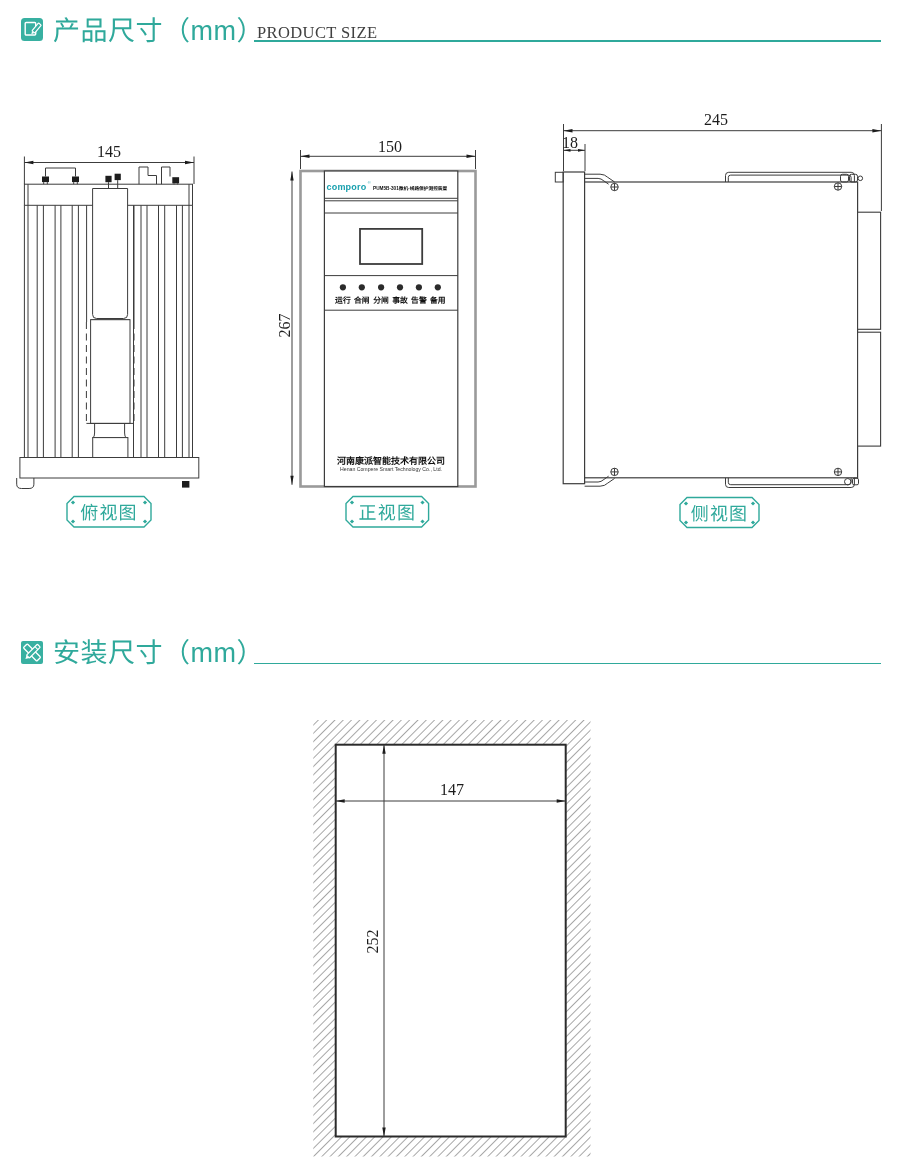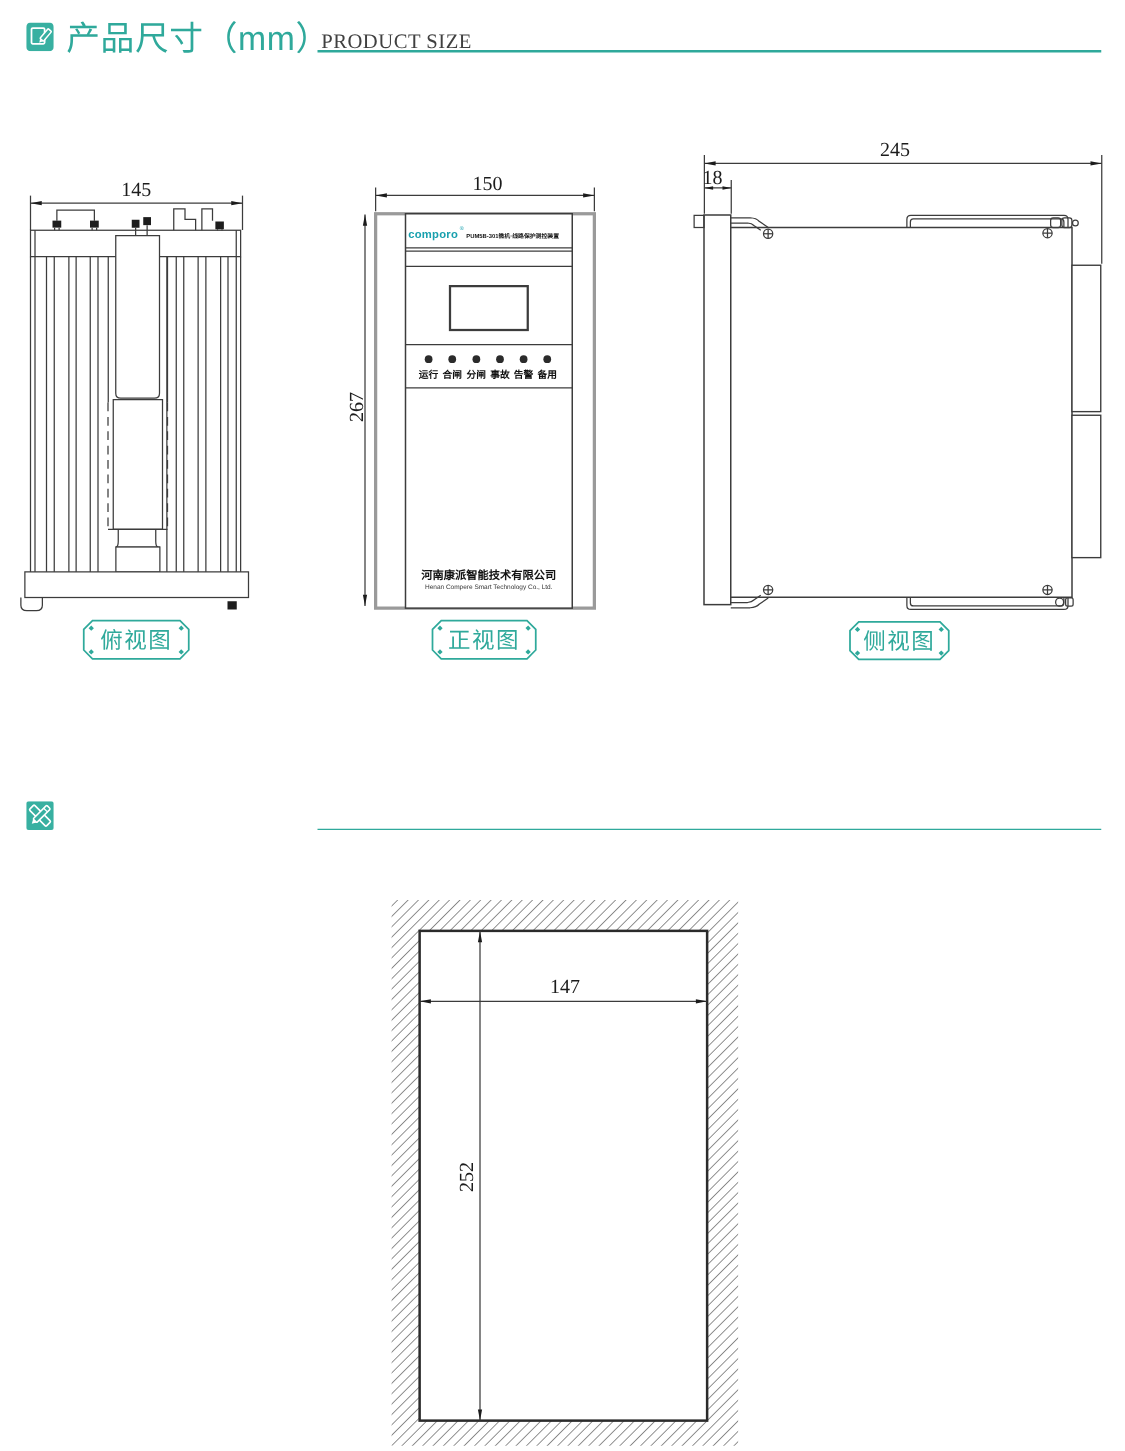--- a/index.html
+++ b/index.html
@@ -44,20 +44,21 @@
       <rect x="0" y="0" width="22" height="23" rx="2" fill="#38b0a1"></rect>
       <g transform="rotate(-45 11 11.5)">
         <rect x="8.2" y="2" width="5.6" height="19" rx="1" fill="none" stroke="#fff" stroke-width="1.3"></rect>
       </g>
       <g transform="rotate(45 11 11.5)">
         <rect x="8.9" y="1.8" width="4.2" height="15.5" rx="0.8" fill="#38b0a1" stroke="#fff" stroke-width="1.2"></rect>
         <path d="M9.1 17.3 h3.8 L11 20.8 Z" fill="#fff"></path>
         <line x1="8.9" y1="5.2" x2="13.1" y2="5.2" stroke="#fff" stroke-width="1"></line>
       </g>
     </svg>
+    <div class="sec-title">安装尺寸（mm）</div>
     <div class="sec-underline"></div>
   </div>
 
   <svg width="900" height="1161" viewBox="0 0 900 1161" font-family="&quot;Liberation Sans&quot;,sans-serif">
     <defs>
       <pattern id="hatch" patternUnits="userSpaceOnUse" width="5.87" height="5.87" patternTransform="rotate(45)">
         <line x1="0" y1="0" x2="0" y2="5.87" stroke="#4f4f4f" stroke-width="1"></line>
       </pattern>
     </defs>
 

